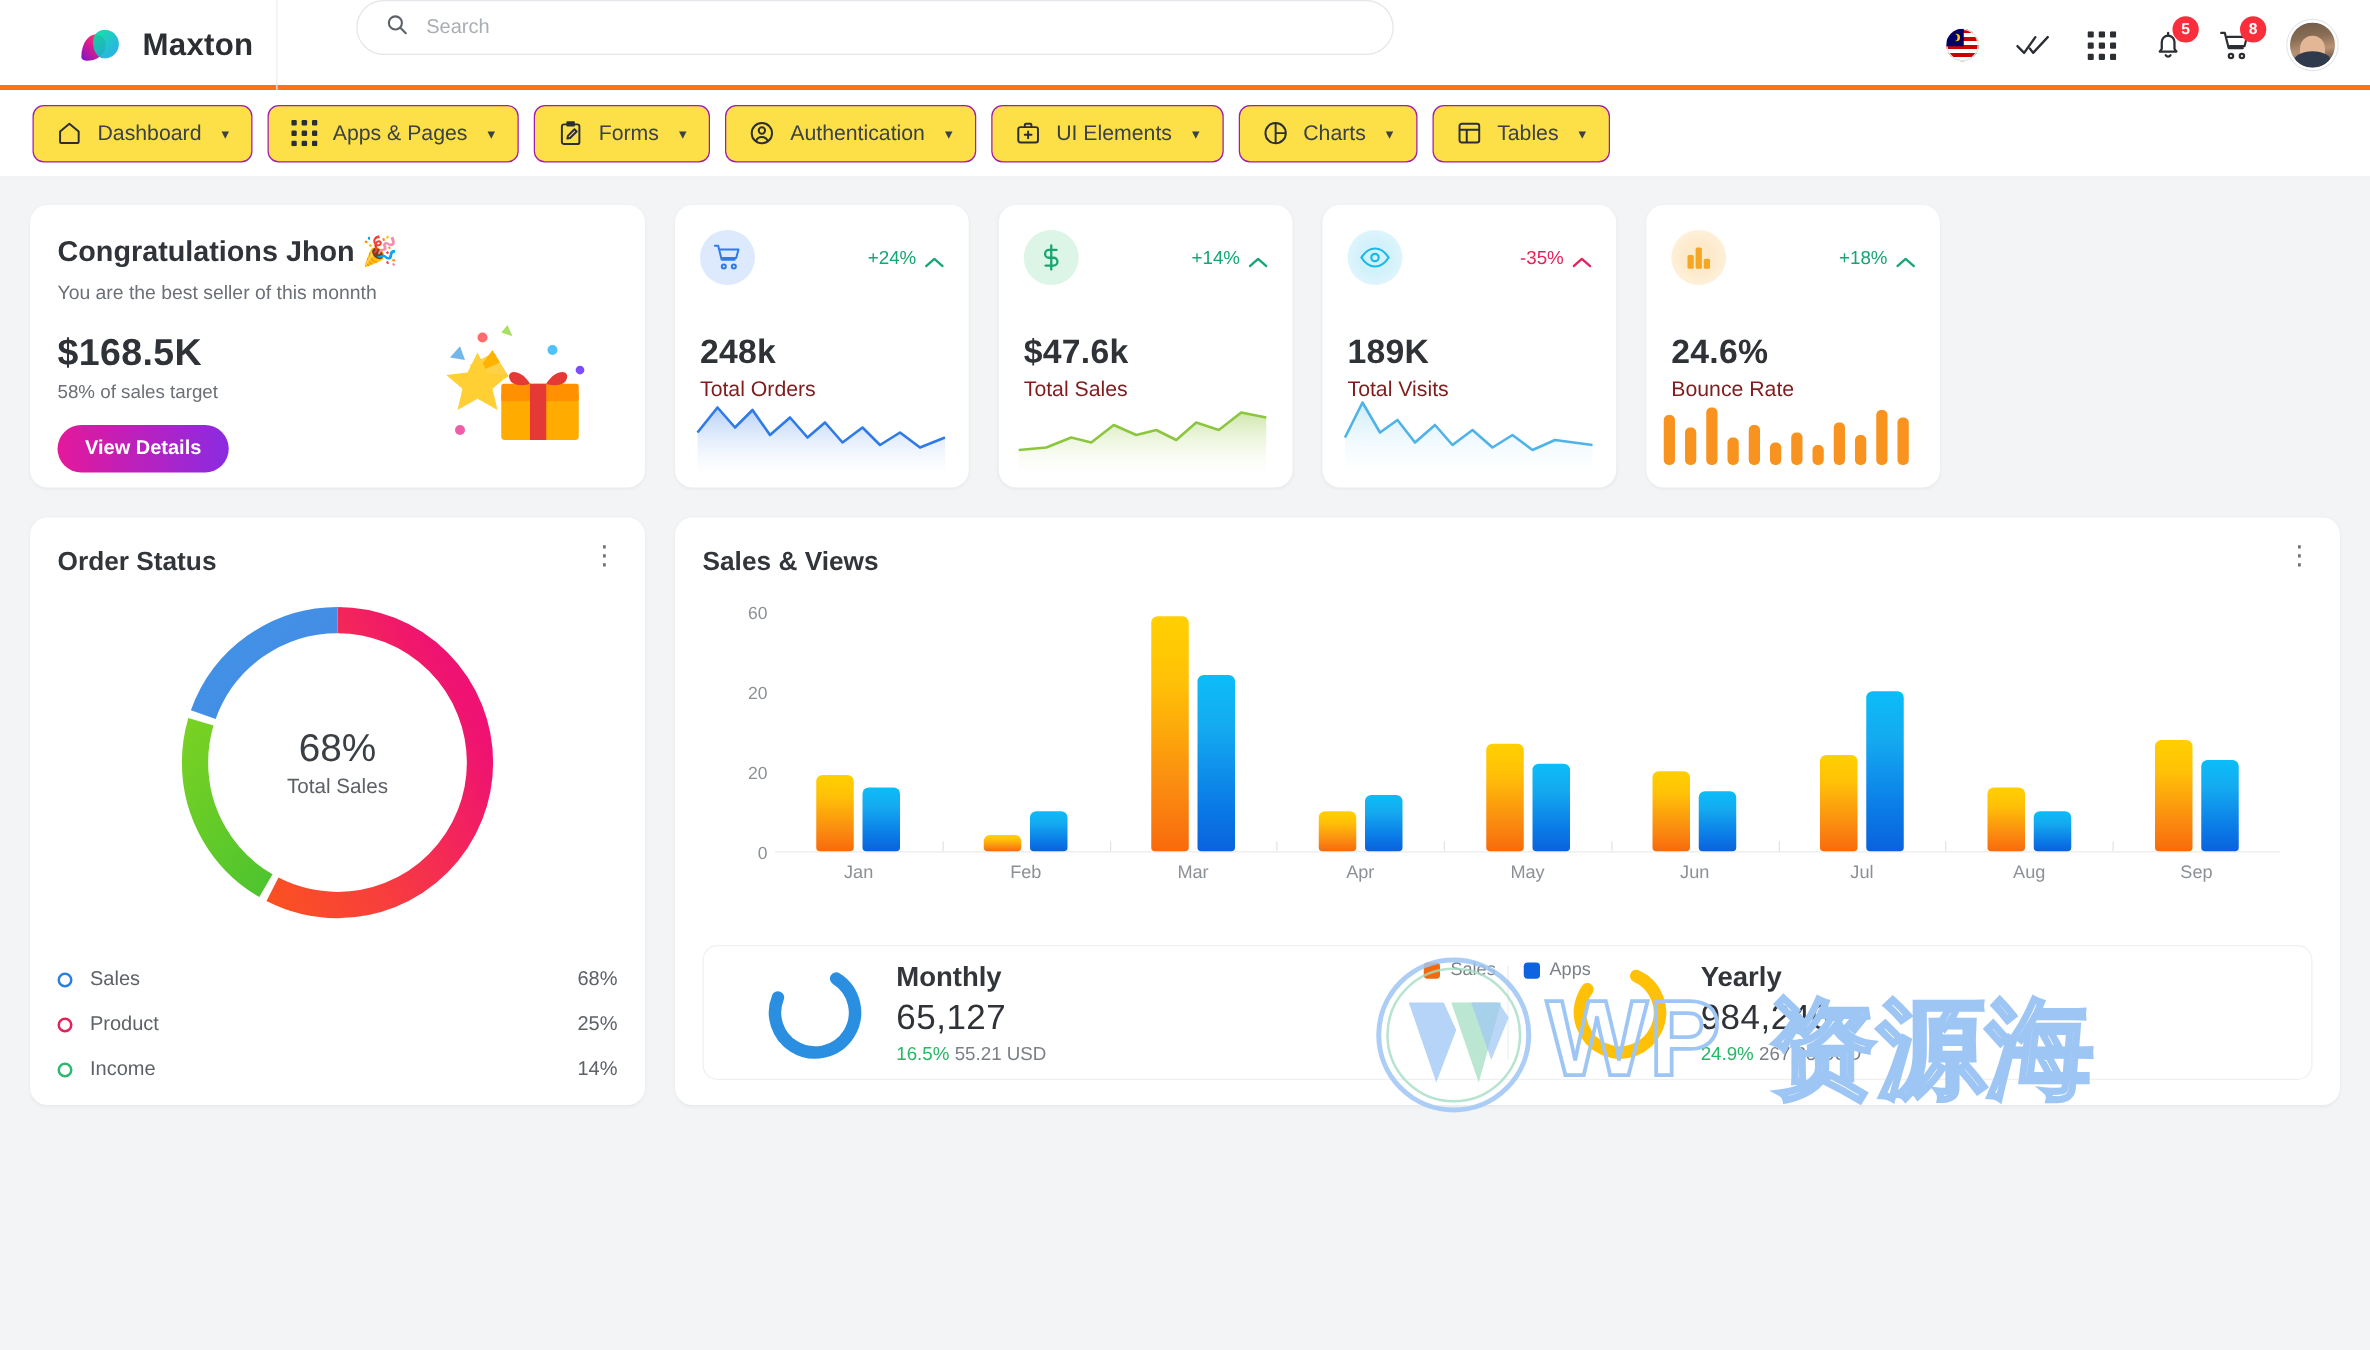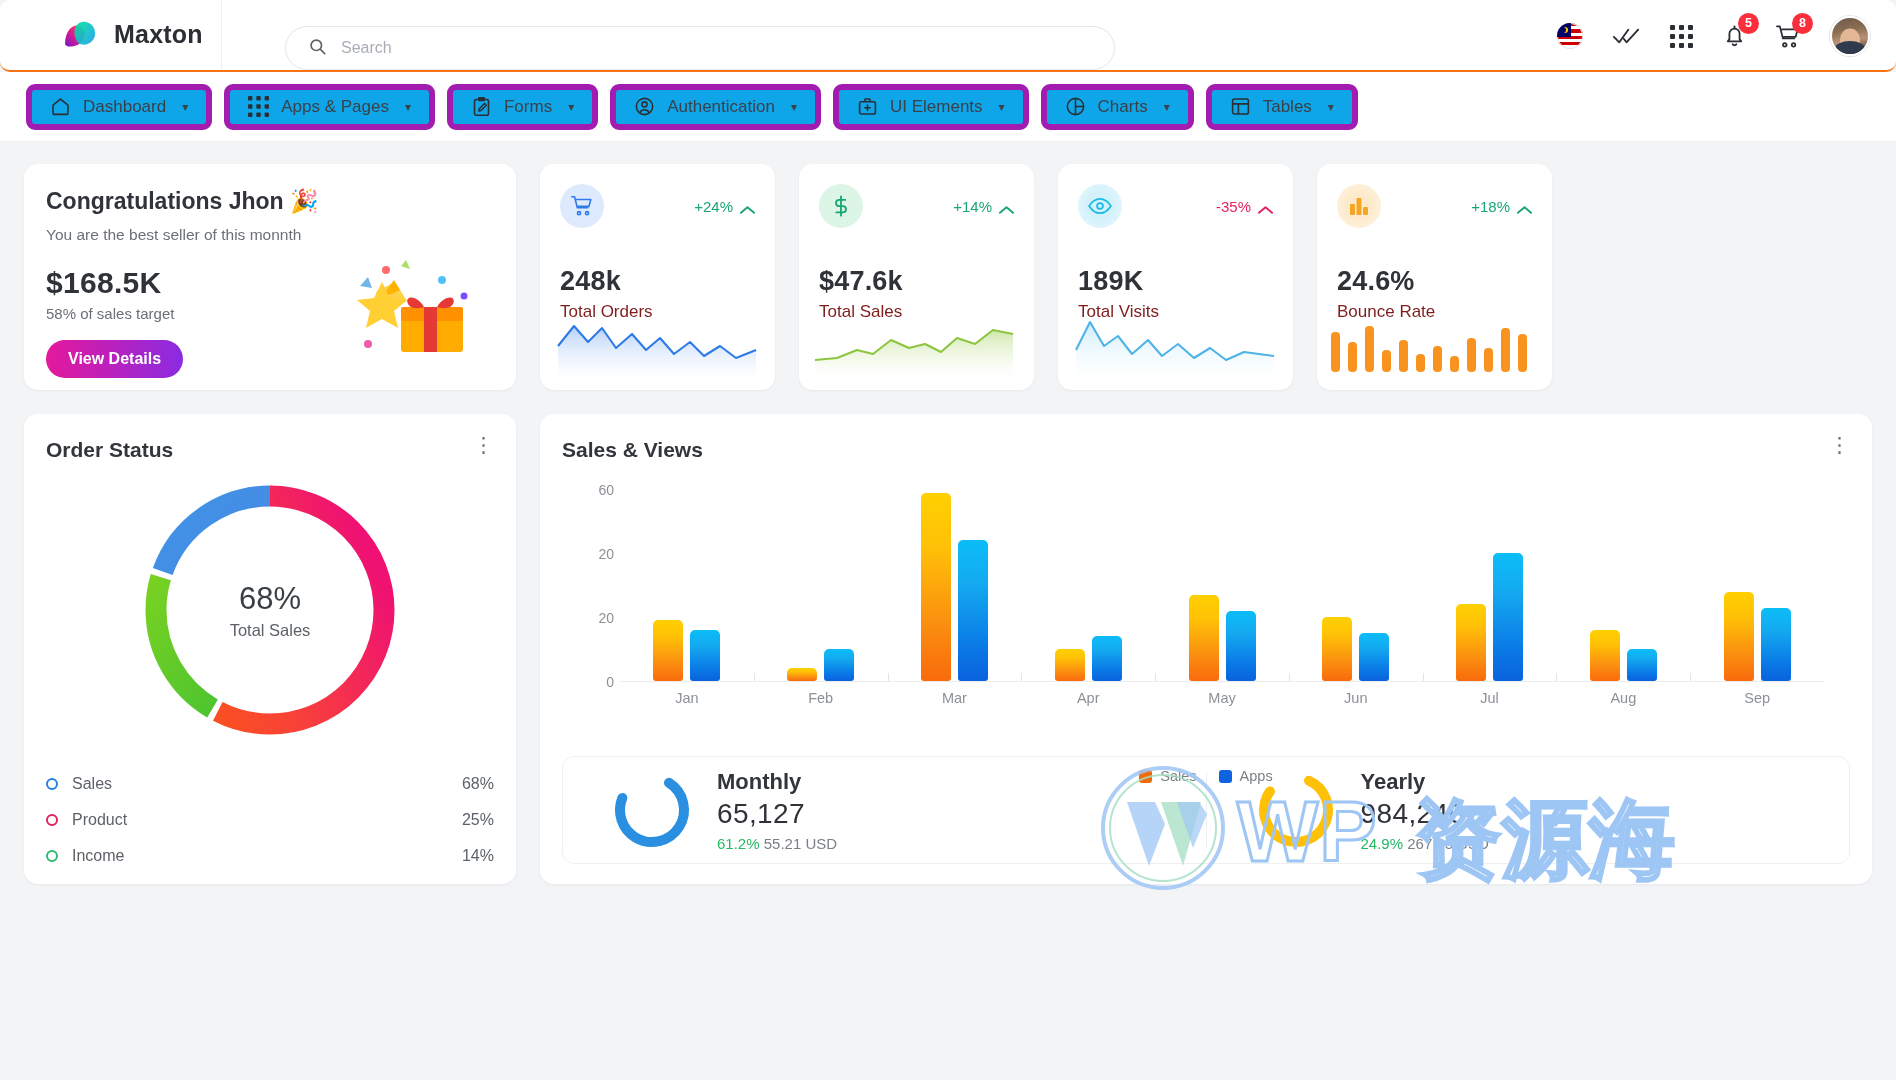--- a/index.html
+++ b/index.html
@@ -8,24 +8,23 @@
     font-family: "Liberation Sans", sans-serif;
     background: #f3f4f6;
     overflow: hidden;
     color: #2f3338;
   }
 
   
   .topbar {
     height: 72px; width: 100%;
     background: #ffffff;
-    display: flex; align-items: flex-end;
-    border-bottom: 2px solid #f97316;
+    display: flex; align-items: flex-start;
+    border-bottom: 4px solid #f97316;
     position: relative;
-    border-radius: 10px;
   }
   .brand-box {
     width: 222px; height: 72px;
     display: flex; align-items: center; gap: 14px;
     padding-left: 62px;
     border-right: 1px solid #eceef1;
   }
   .brand-logo { width: 38px; height: 30px; position: relative; }
   .brand-name { font-size: 25px; font-weight: 600; color: #2b2f33; letter-spacing: .2px; }
 
@@ -88,24 +87,24 @@
 
   
   .navbar {
     height: 70px; background:#fff;
     display:flex; align-items:center; gap: 12px;
     padding: 0 26px;
     border-bottom: 1px solid #eceef1;
   }
   .navitem {
     height: 46px; padding: 0 18px;
-    border: 6px solid #a21caf; border-radius: 9px;
+    border: 1px solid #a21caf; border-radius: 9px;
     display:flex; align-items:center; gap: 12px;
     font-size: 17px; color: #3b4148; cursor: pointer;
-    background:#0ea5e9; white-space: nowrap;
+    background:#fde047; white-space: nowrap;
   }
   .navitem .chev { font-size: 12px; color:#3b4148; margin-left: 4px; }
   .nav-ico { width:21px; height:21px; display:flex; align-items:center; justify-content:center; }
   .nav-ico svg { width:21px; height:21px; }
 
   
   .main { padding: 22px 24px; }
   .row { display: flex; gap: 24px; }
   .card {
     background: #fff; border-radius: 14px;
@@ -685,21 +684,21 @@
         <div class="my-half">
           <span class="gauge">
             <svg viewBox="0 0 82 82" width="82" height="82">
               <circle cx="41" cy="41" r="32" fill="none" stroke="#2a8fe0" stroke-width="10" stroke-linecap="round" stroke-dasharray="145 201" transform="rotate(-58 41 41)"></circle>
             </svg>
           </span>
           <div>
             <div class="my-ttl">Monthly</div>
             <div class="my-num">65,127</div>
             <div class="my-sub">
-              <span class="up">61.2%</span>
+              <span class="up">16.5%</span>
               <span>55.21 USD</span>
             </div>
           </div>
         </div>
         <div class="my-half">
           <span class="gauge">
             <svg viewBox="0 0 82 82" width="82" height="82">
               <circle cx="41" cy="41" r="32" fill="none" stroke="#ffc107" stroke-width="10" stroke-linecap="round" stroke-dasharray="157 201" transform="rotate(-66 41 41)"></circle>
             </svg>
           </span>

